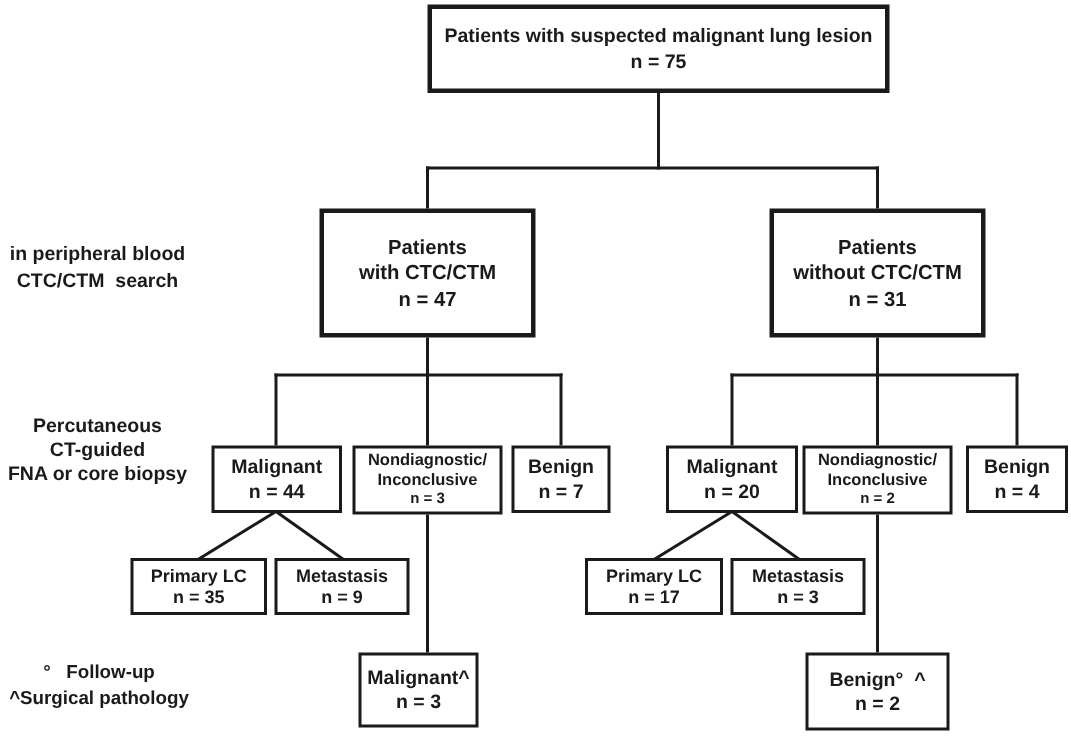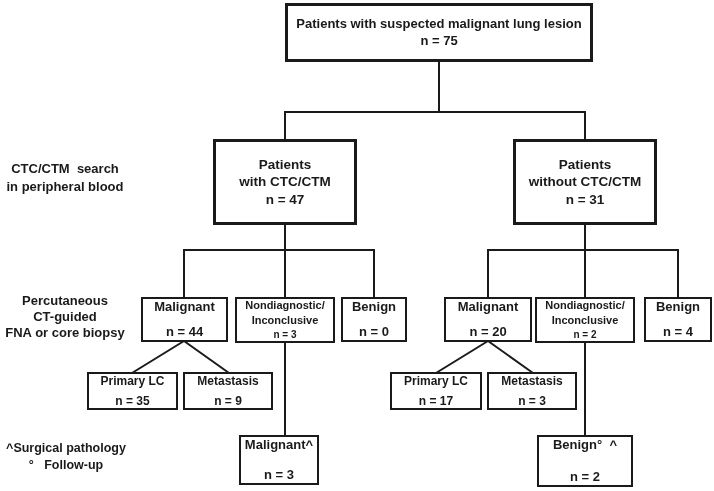--- a/index.html
+++ b/index.html
@@ -30,21 +30,21 @@
     border: 3px solid #1a1a1a;
     display: flex;
     flex-direction: column;
     align-items: center;
     justify-content: center;
     text-align: center;
     font-weight: 700;
     line-height: 1.25;
   }
   .box span { display: block; white-space: pre; }
-  .box.thin { border-width: 2.5px; justify-content: space-between; }
+  .box.thin { border-width: 2.5px; }
   .box.nondiag { line-height: 1.18; }
   .box.nondiag .small-n { font-size: 10px; }
   .side-label {
     position: absolute;
     text-align: center;
     font-weight: 700;
     line-height: 1.35;
   }
   .side-label span { display: block; white-space: pre; }
 </style>
@@ -68,31 +68,31 @@
     <line x1="678" y1="249" x2="678" y2="298"></line>
     <line x1="184" y1="341" x2="132" y2="373"></line>
     <line x1="184" y1="341" x2="229" y2="373"></line>
     <line x1="285" y1="342" x2="285" y2="436"></line>
     <line x1="488" y1="341" x2="436" y2="373"></line>
     <line x1="488" y1="341" x2="533" y2="373"></line>
     <line x1="585" y1="342" x2="585" y2="436"></line>
   </svg>
 
   <div class="side-label" style="left:0px; top:160px; width:130px; font-size:13px;">
+    <span>in peripheral blood</span>
     <span>CTC/CTM  search</span>
-    <span>in peripheral blood</span>
   </div>
-  <div class="side-label" style="left:2px; top:293px; width:126px; font-size:13px; line-height:1.22;">
+  <div class="side-label" style="left:2px; top:276px; width:126px; font-size:13px; line-height:1.22;">
     <span>Percutaneous</span>
     <span>CT-guided</span>
     <span>FNA or core biopsy</span>
   </div>
   <div class="side-label" style="left:2px; top:440px; width:128px; font-size:12.5px;">
+    <span>°   Follow-up</span>
     <span>^Surgical pathology</span>
-    <span>°   Follow-up</span>
   </div>
 
   <div class="box" style="left:285px; top:3px; width:308px; height:59px; font-size:13px;">
     <span>Patients with suspected malignant lung lesion</span>
     <span>n = 75</span>
   </div>
 
   <div class="box" style="left:213px; top:139px; width:144px; height:86px; font-size:13.5px; line-height:1.3;">
     <span>Patients</span>
     <span>with CTC/CTM</span>
@@ -108,21 +108,21 @@
     <span>Malignant</span>
     <span>n = 44</span>
   </div>
   <div class="box thin nondiag" style="left:235px; top:297px; width:100px; height:46px; font-size:11px;">
     <span>Nondiagnostic/</span>
     <span>Inconclusive</span>
     <span class="small-n">n = 3</span>
   </div>
   <div class="box thin" style="left:341px; top:297px; width:66px; height:45px; font-size:13px;">
     <span>Benign</span>
-    <span>n = 0</span>
+    <span>n = 7</span>
   </div>
 
   <div class="box thin" style="left:444px; top:297px; width:88px; height:45px; font-size:13px;">
     <span>Malignant</span>
     <span>n = 20</span>
   </div>
   <div class="box thin nondiag" style="left:535px; top:297px; width:100px; height:46px; font-size:11px;">
     <span>Nondiagnostic/</span>
     <span>Inconclusive</span>
     <span class="small-n">n = 2</span>

